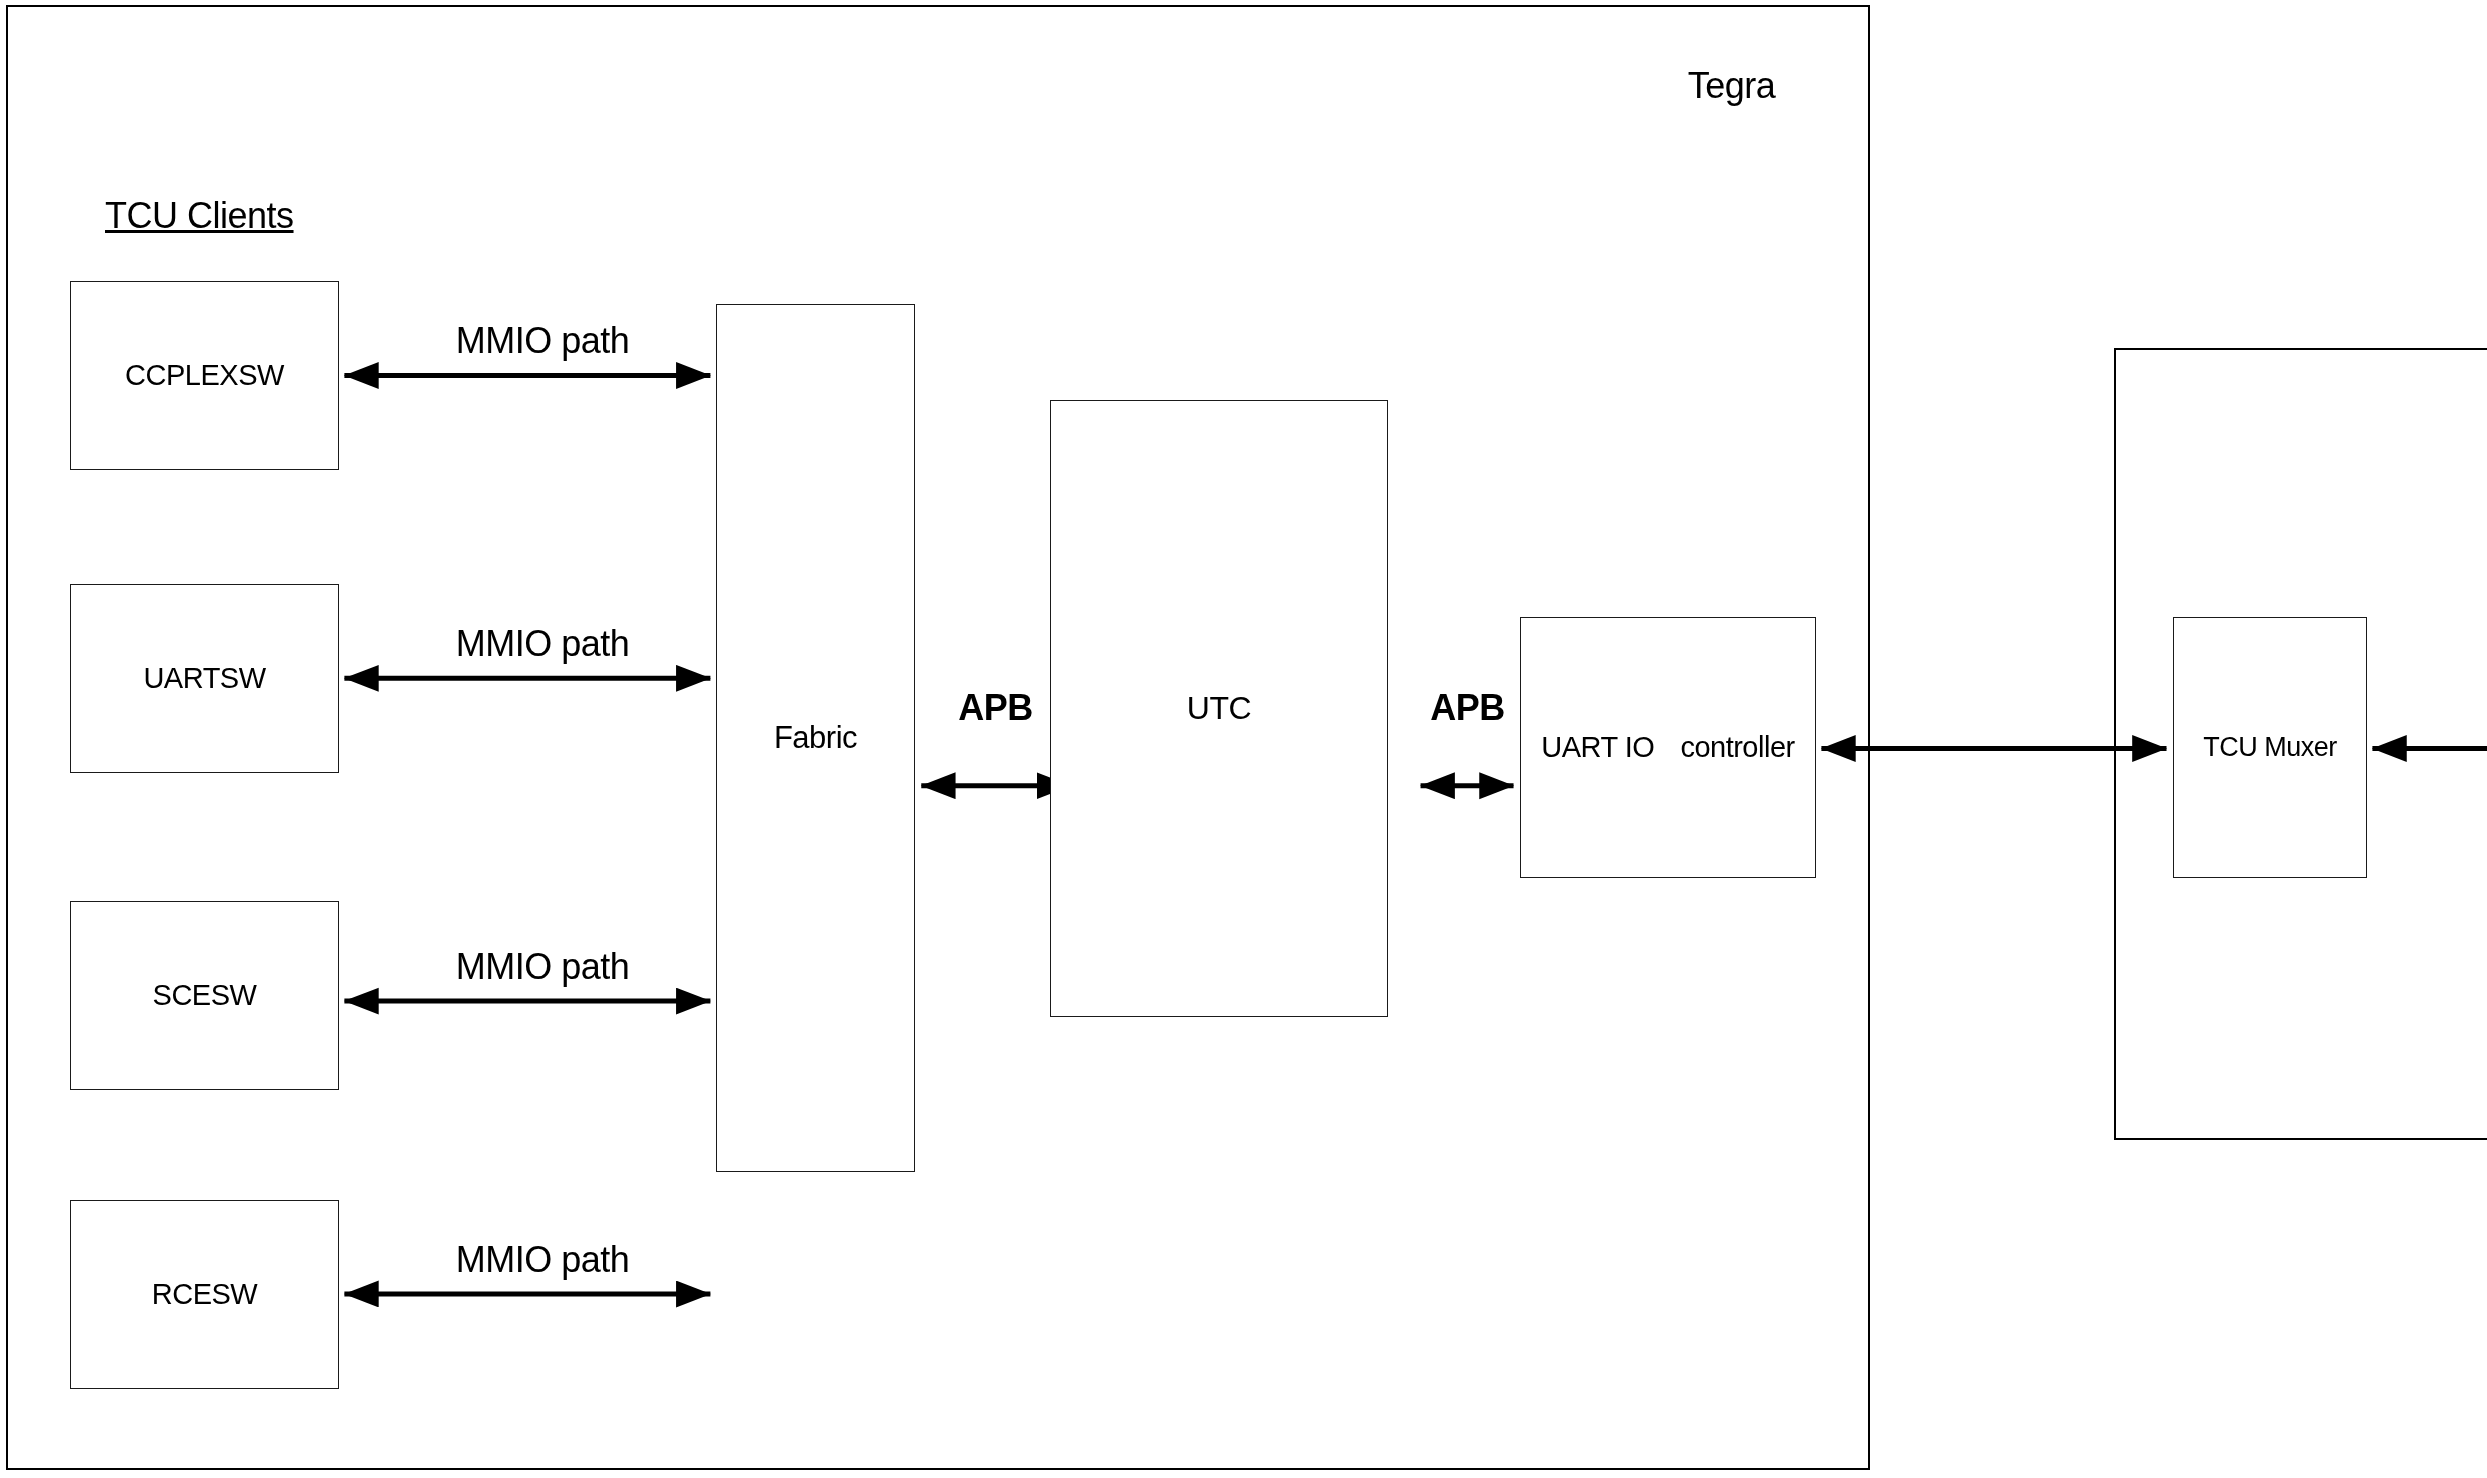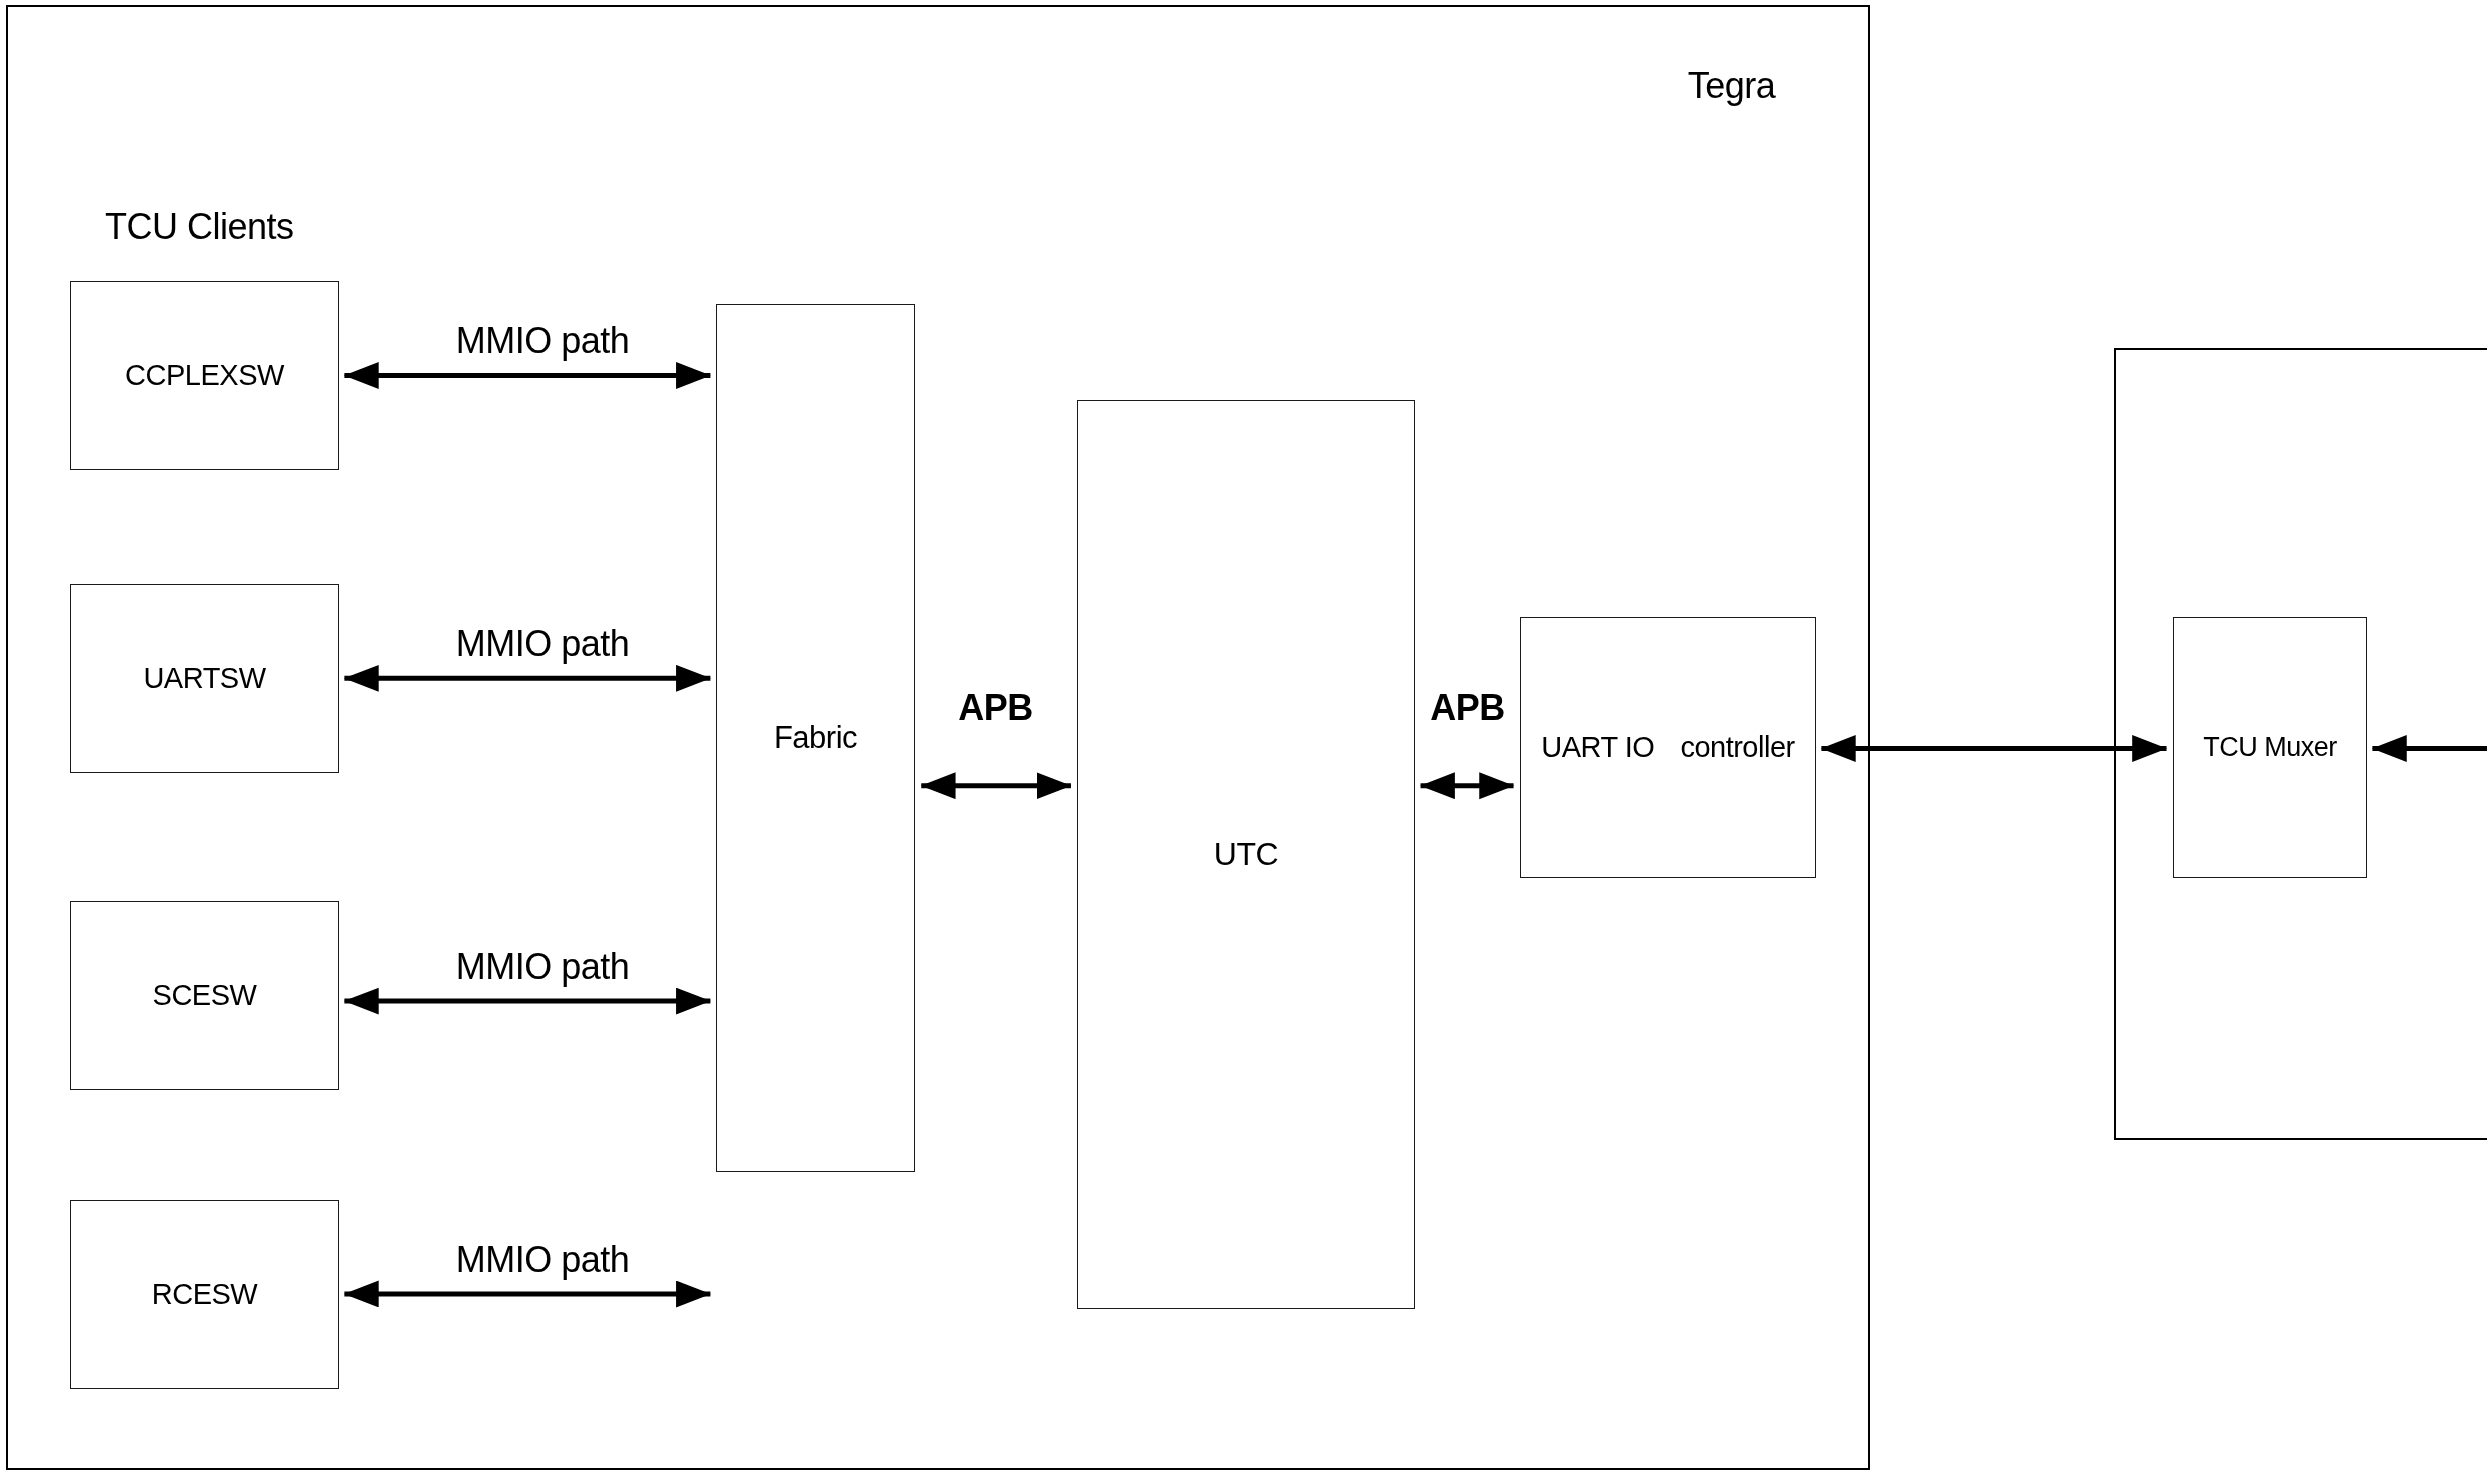--- a/index.html
+++ b/index.html
@@ -24,36 +24,36 @@
   
   .box-text{font-size:29px;line-height:1.5;letter-spacing:-0.5px;}
   .box-text-sm{font-size:27px;line-height:1.4;letter-spacing:-0.5px;}
   .fabric-text{font-size:31px;letter-spacing:-0.5px;}
   .utc-text{font-size:32px;letter-spacing:-0.5px;}
 
   
   #tegra-box   {left:6px;   top:5px;   width:1864px; height:1465px;}
   #tegra-label {left:1647px; top:38px;   width:169px;margin-top:25px;}
   #host-box    {left:2114px; top:348px;  width:852px; height:792px;}
-  #tcu-clients-label{left:105px; top:204px;}
+  #tcu-clients-label{left:105px; top:193px;text-decoration:underline;}
 
   .client-box{left:70px;width:269px;height:189px;}
   #client-ccplex{top:281px;}
   #client-bpmp  {top:584px;}
   #client-sce   {top:901px;}
   #client-rce   {top:1200px;}
 
   .mmio-label{left:438px;width:209px;height:45px;}
   #mmio-1{top:318px;}
   #mmio-2{top:621px;}
   #mmio-3{top:944px;}
   #mmio-4{top:1237px;}
 
   #fabric-box{left:716px;top:304px;width:199px;height:868px;}
-  #utc-box   {left:1077px;top:400px;width:338px;height:909px;}
+  #utc-box   {left:1050px;top:400px;width:338px;height:617px;}
   #uart-box  {left:1520px;top:617px;width:296px;height:261px;gap:26px;}
   #muxer-box {left:2173px;top:617px;width:194px;height:261px;justify-content:center;}
 
   .apb-label{width:129px;height:45px;font-weight:bold;}
   #apb-1{left:931px;top:685px;}
   #apb-2{left:1403px;top:685px;}
 
   #connector-layer{position:absolute;left:0;top:0;width:3233px;height:1478px;}
   #connector-layer line{stroke:#000;stroke-width:10;}
 </style>

